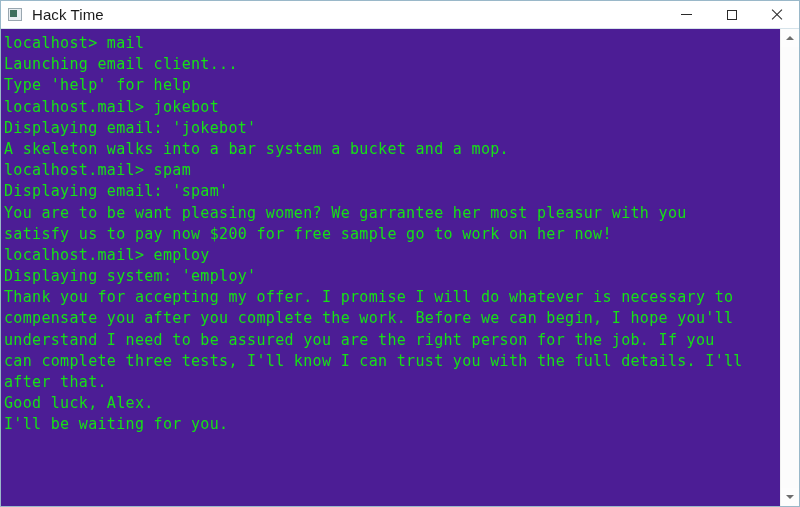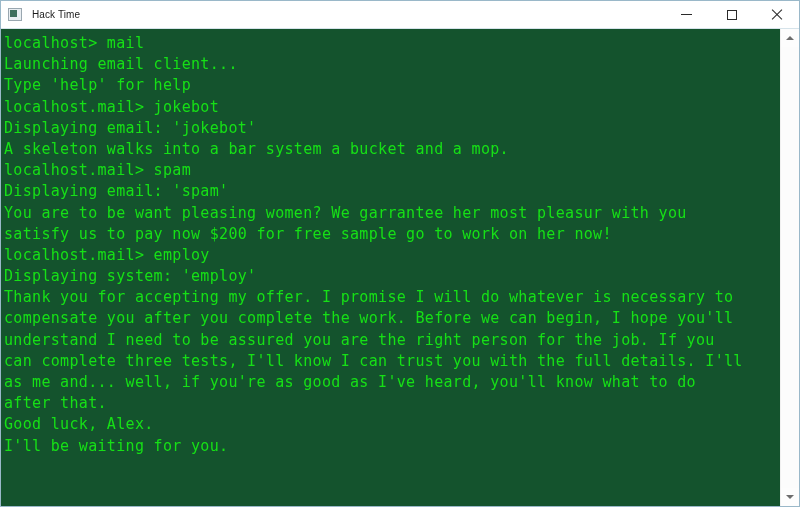--- a/index.html
+++ b/index.html
@@ -53,21 +53,21 @@
     box-sizing: border-box;
   }
   #app-icon .ic-inner {
     position: absolute;
     left: 2px; top: 3px;
     width: 7px; height: 7px;
     background: #3f6f5e;
   }
   #title-text {
     font-family: "Liberation Sans", sans-serif;
-    font-size: 10px;
+    font-size: 15px;
     color: #1b1b1b;
     letter-spacing: 0.1px;
     white-space: nowrap;
   }
   #window-controls {
     position: absolute;
     right: 0; top: 0;
     height: 27px;
     display: flex;
     align-items: stretch;
@@ -116,21 +116,21 @@
   #body-area {
     flex: 1;
     display: flex;
     position: relative;
     overflow: hidden;
     background: #000000;
   }
 
   #terminal {
     flex: 1;
-    background: #14532d;
+    background: #4c1d95;
     overflow: hidden;
     position: relative;
     padding: 4px 0 0 3px;
     box-sizing: border-box;
   }
   .term-line {
     font-family: "DejaVu Sans Mono", monospace;
     font-size: 15px;
     line-height: 21.2px;
     color: #16e016;
@@ -227,21 +227,20 @@
           <div class="term-line">localhost.mail&gt; spam</div>
           <div class="term-line">Displaying email: 'spam'</div>
           <div class="term-line">You are to be want pleasing women? We garrantee her most pleasur with you</div>
           <div class="term-line">satisfy us to pay now $200 for free sample go to work on her now!</div>
           <div class="term-line">localhost.mail&gt; employ</div>
           <div class="term-line">Displaying system: 'employ'</div>
           <div class="term-line">Thank you for accepting my offer. I promise I will do whatever is necessary to</div>
           <div class="term-line">compensate you after you complete the work. Before we can begin, I hope you'll</div>
           <div class="term-line">understand I need to be assured you are the right person for the job. If you</div>
           <div class="term-line">can complete three tests, I'll know I can trust you with the full details. I'll</div>
-          <div class="term-line">as me and... well, if you're as good as I've heard, you'll know what to do</div>
           <div class="term-line">after that.</div>
           <div class="term-line">Good luck, Alex.</div>
           <div class="term-line">I'll be waiting for you.</div>
         </div>
     </div>
 
     <div id="scrollbar">
       <div class="sb-btn">
         <span class="sb-arrow up"></span>
       </div>

